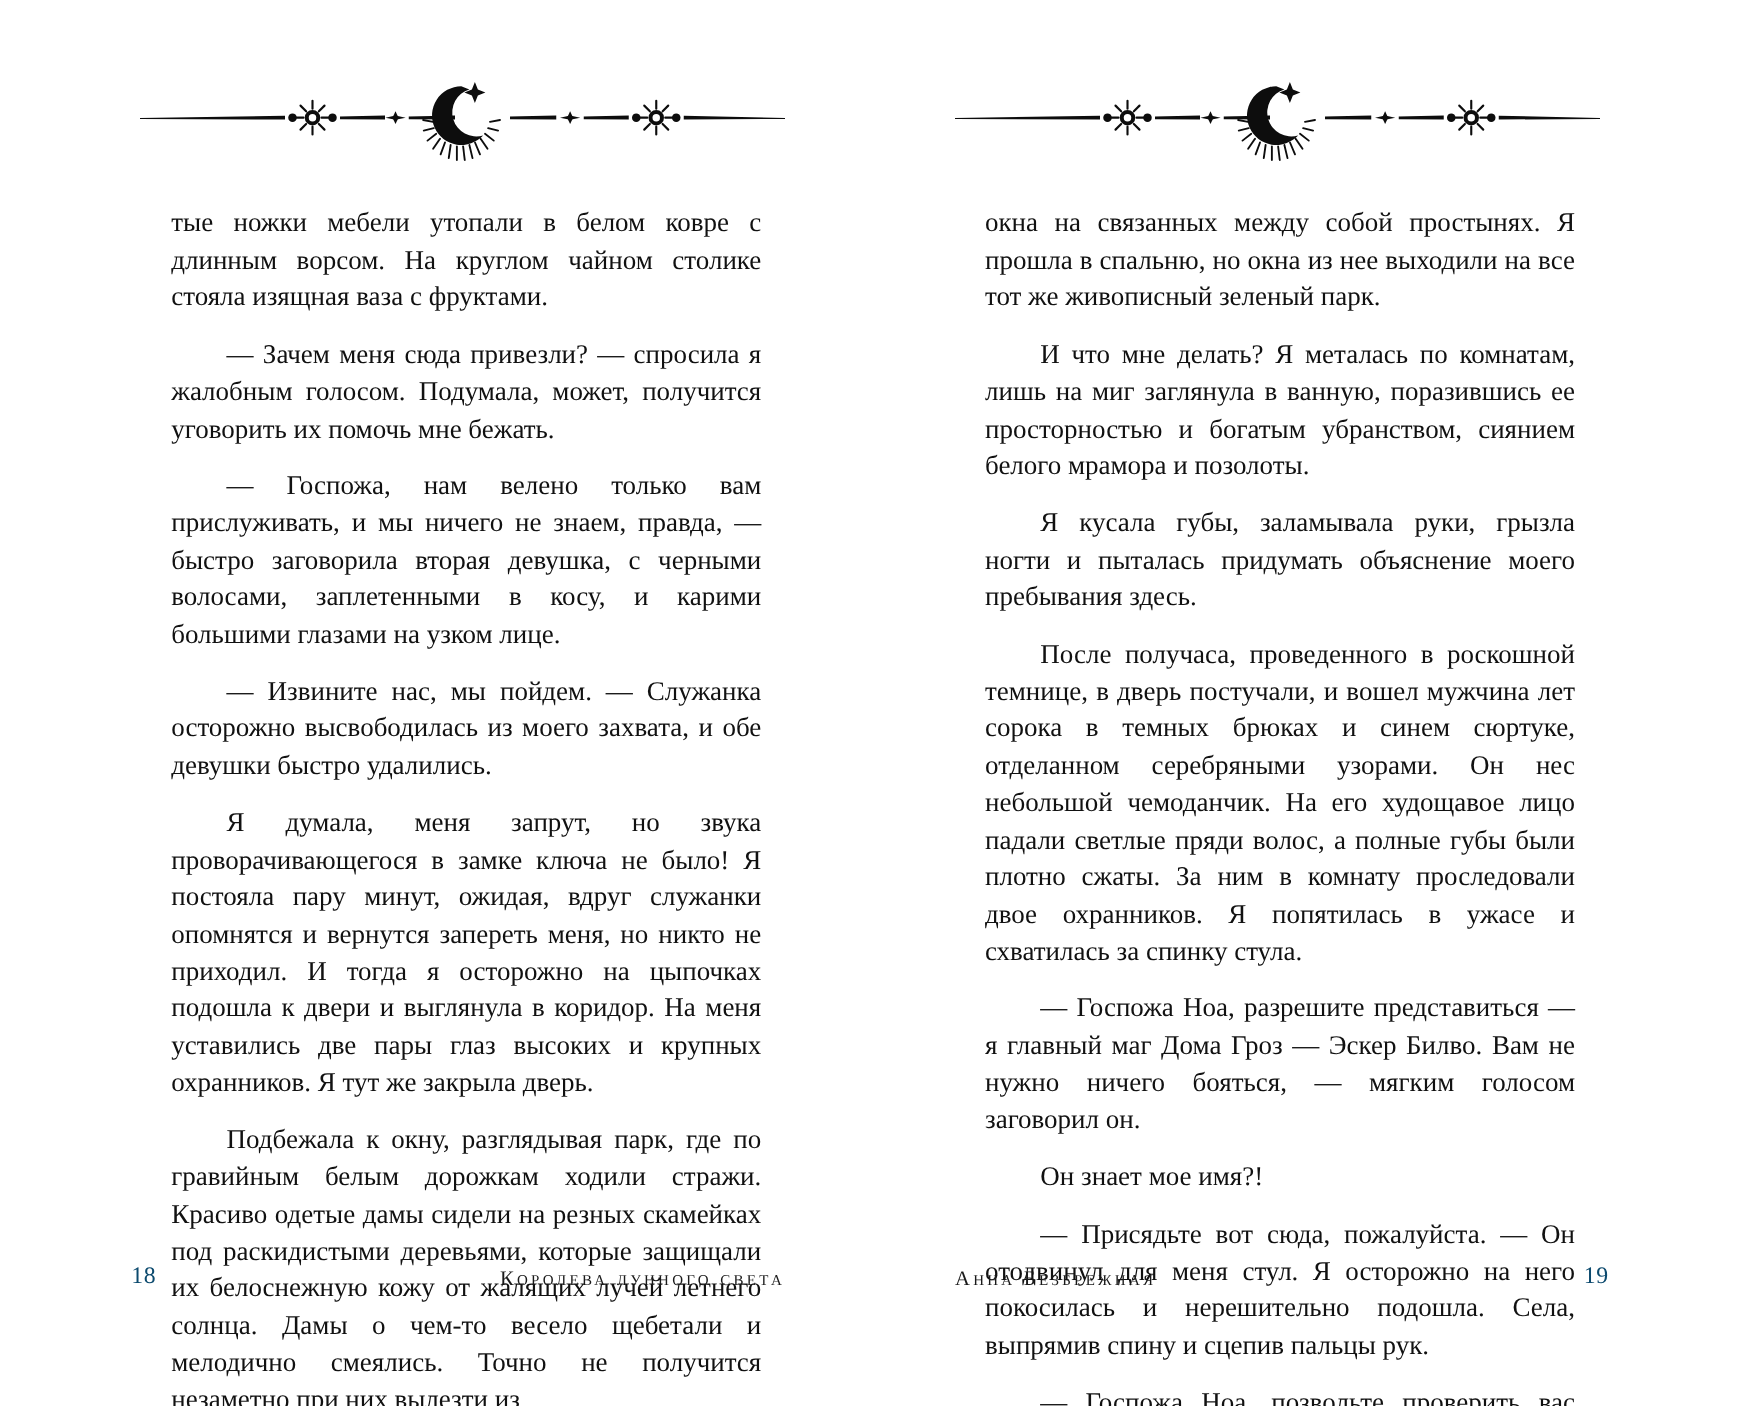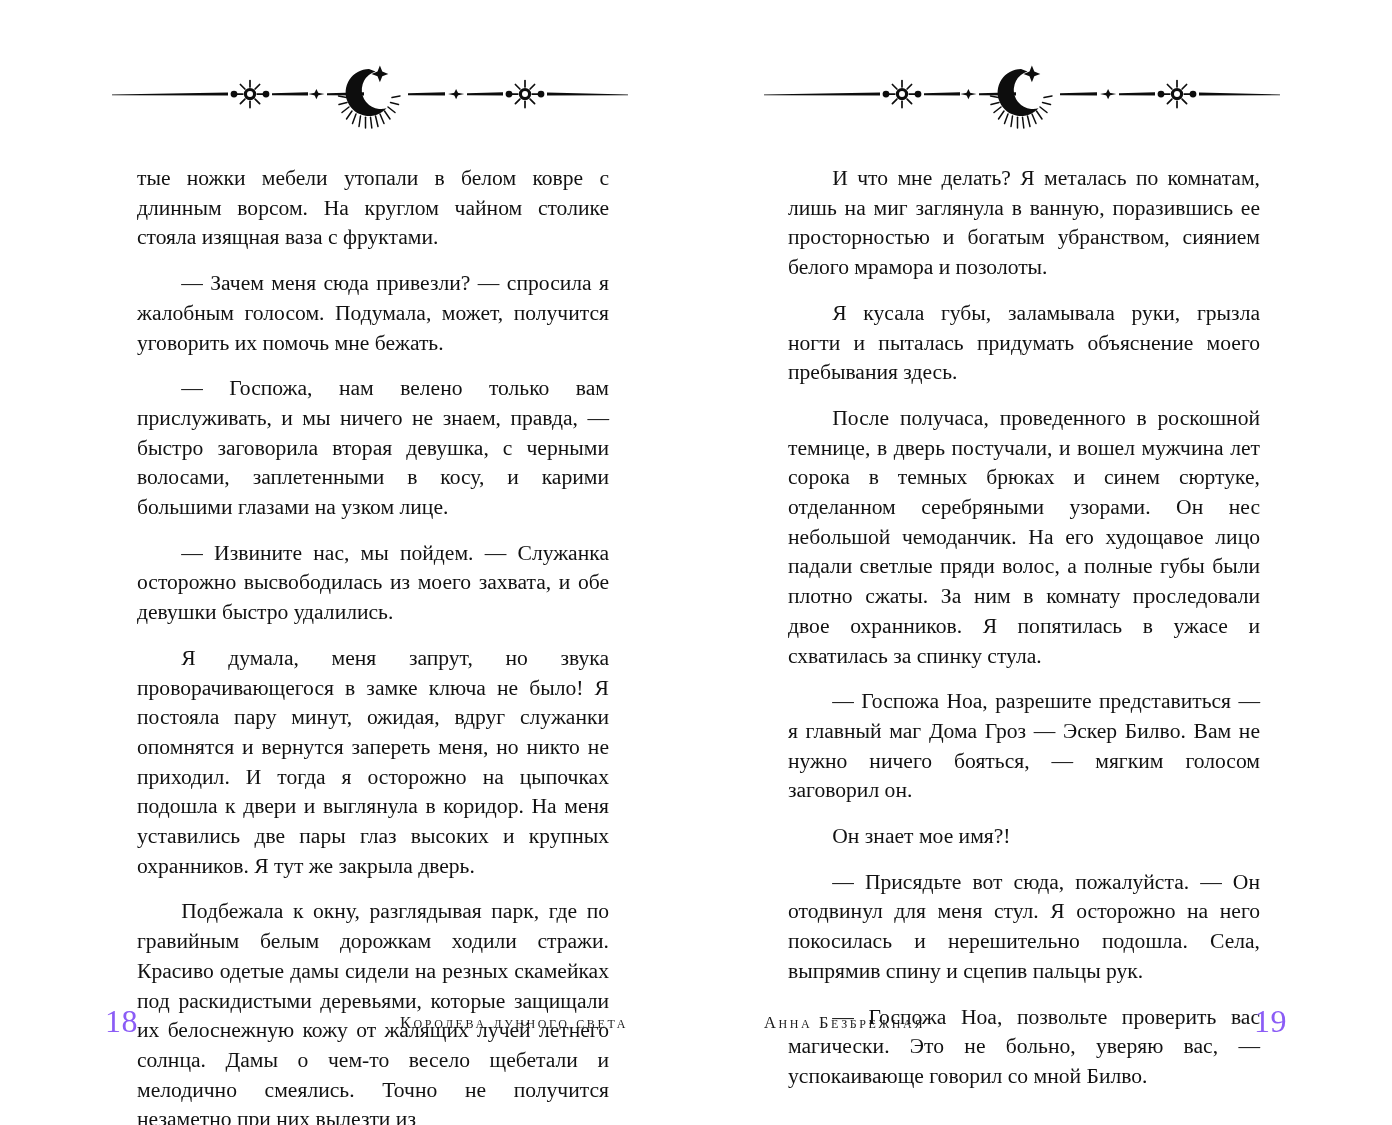--- a/index.html
+++ b/index.html
@@ -76,23 +76,23 @@
   .footer {
     position: absolute;
     left: 0;
     top: 1003px;
     width: 696px;
     height: 44px;
   }
   .folio {
     position: absolute;
     top: 0;
-    font-size: 32px;
+    font-size: 19px;
     line-height: 36px;
-    color: #8b5cf6;
+    color: #0c4a6e;
     letter-spacing: 0.5px;
   }
   .page-left .folio { left: 105px; }
   .page-right .folio { right: 105px; }
 
   .runhead {
     position: absolute;
     top: 8px;
     font-size: 16.5px;
     line-height: 24px;
@@ -288,20 +288,21 @@
                 <line x1="-5.1" y1="5.1" x2="-9.6" y2="9.6"></line>
               </g>
             </g>
             <circle cx="429" cy="32.1" r="3.4"></circle>
             <path d="M435 30.6 L516 32.4 L516 33.2 L435 33.6 Z"></path>
           </g>
         </svg>
       </div>
 
       <div class="textcol">
+        <p class="noind">окна на связанных между собой простынях. Я прошла в спальню, но окна из нее выходили на все тот же живописный зеленый парк.</p>
         <p class="ind">И что мне делать? Я металась по комнатам, лишь на миг заглянула в ванную, поразившись ее просторностью и богатым убранством, сиянием белого мрамора и позолоты.</p>
         <p class="ind">Я кусала губы, заламывала руки, грызла ногти и пыталась придумать объяснение моего пребывания здесь.</p>
         <p class="ind">После получаса, проведенного в роскошной темнице, в дверь постучали, и вошел мужчина лет сорока в темных брюках и синем сюртуке, отделанном серебряными узорами. Он нес небольшой чемоданчик. На его худощавое лицо падали светлые пряди волос, а полные губы были плотно сжаты. За ним в комнату проследовали двое охранников. Я попятилась в ужасе и схватилась за спинку стула.</p>
         <p class="ind">— Госпожа Ноа, разрешите представиться — я главный маг Дома Гроз — Эскер Билво. Вам не нужно ничего бояться, — мягким голосом заговорил он.</p>
         <p class="ind">Он знает мое имя?!</p>
         <p class="ind">— Присядьте вот сюда, пожалуйста. — Он отодвинул для меня стул. Я осторожно на него покосилась и нерешительно подошла. Села, выпрямив спину и сцепив пальцы рук.</p>
         <p class="ind">— Госпожа Ноа, позвольте проверить вас магически. Это не больно, уверяю вас, — успокаивающе говорил со мной Билво.</p>
       </div>
 
       <div class="footer">

